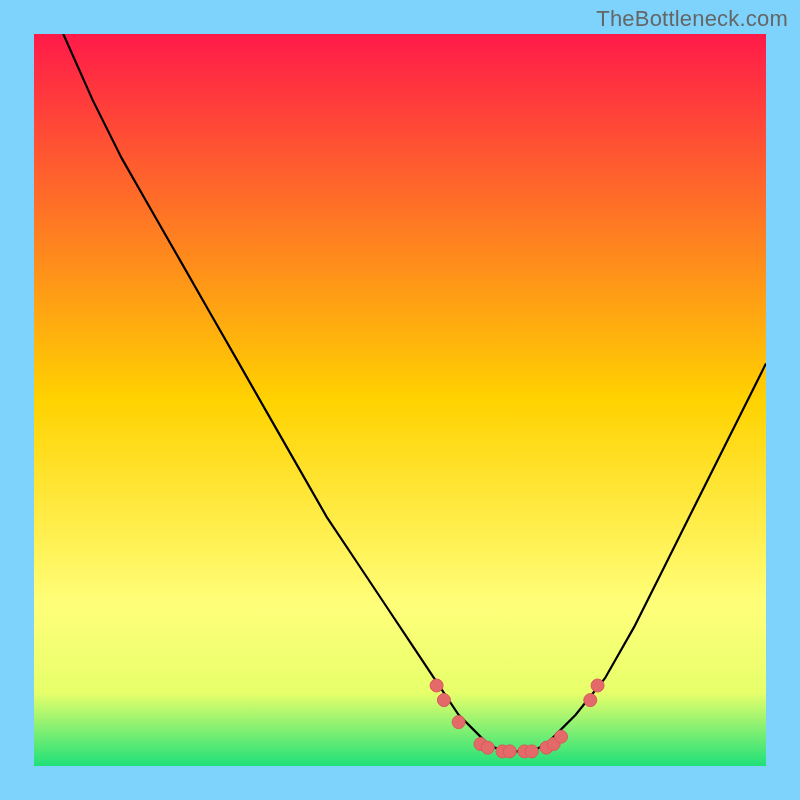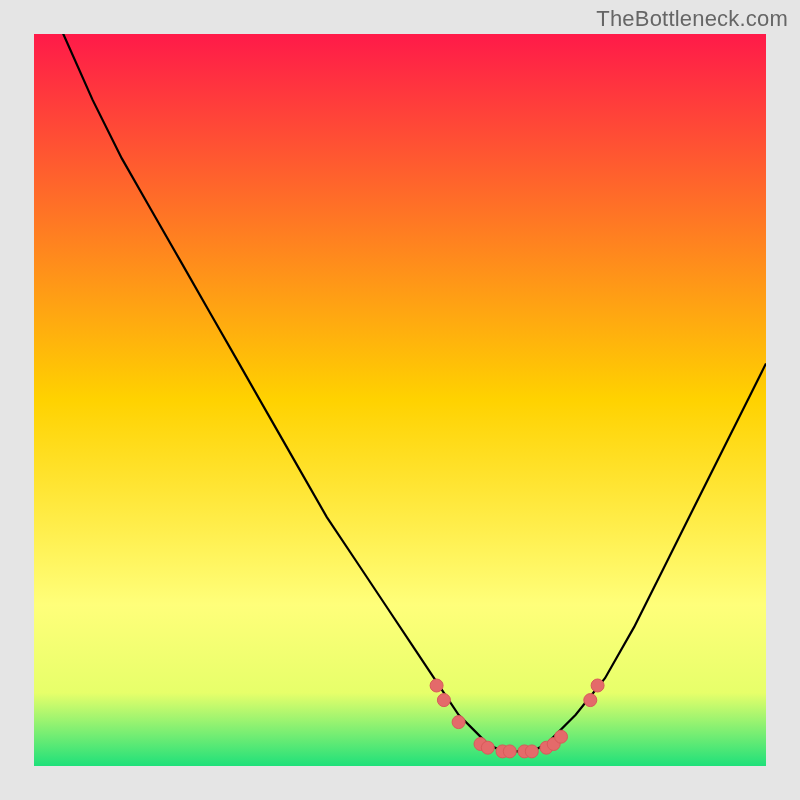--- a/index.html
+++ b/index.html
@@ -10,21 +10,21 @@
     background: #000;
     overflow: hidden;
     font-family: Arial, Helvetica, sans-serif;
   }
   .frame {
     position: absolute;
     left: 0;
     top: 0;
     width: 800px;
     height: 800px;
-    background: #e5e5e5;
+    background: #7dd3fc;
   }
   .watermark {
     position: absolute;
     top: 6px;
     right: 12px;
     color: #666;
     font-size: 22px;
     font-weight: 500;
     z-index: 10;
     letter-spacing: 0.2px;

